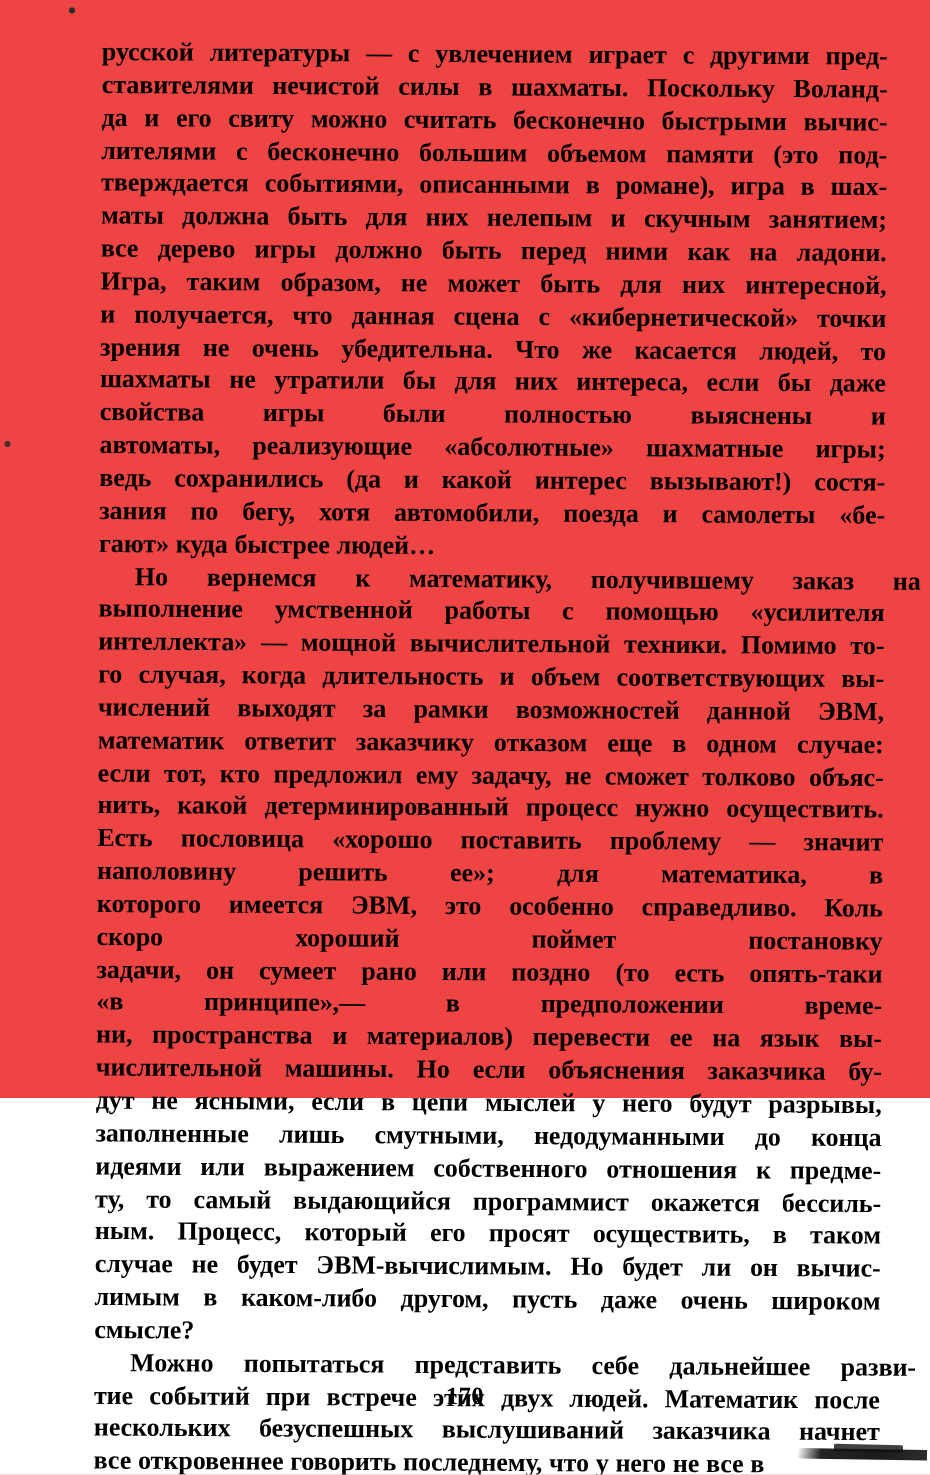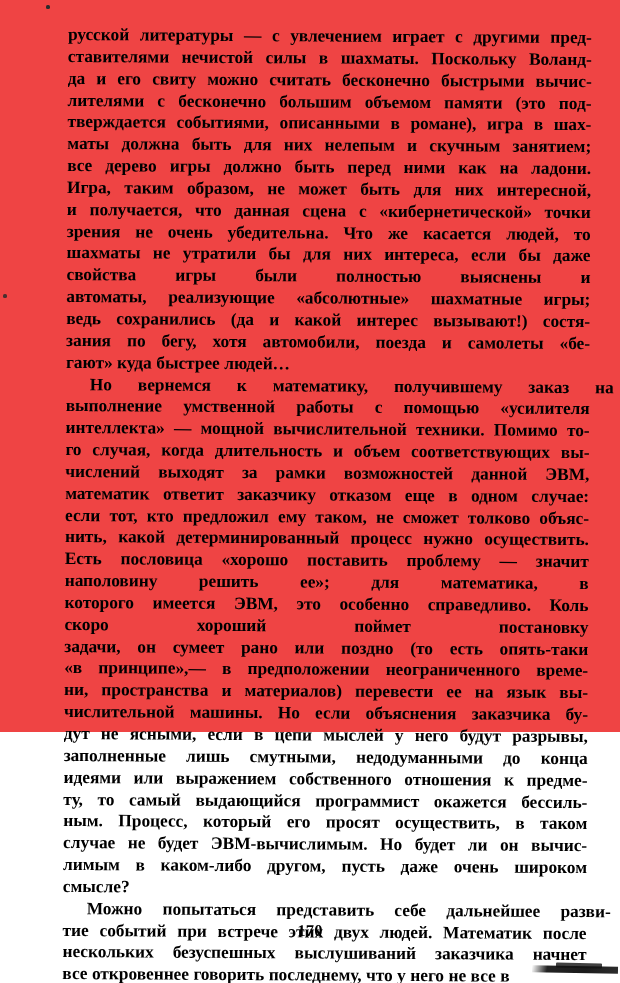--- a/index.html
+++ b/index.html
@@ -131,28 +131,28 @@
         <div class="jline j-between"><span class="w">зания</span><span class="w">по</span><span class="w">бегу,</span><span class="w">хотя</span><span class="w">автомобили,</span><span class="w">поезда</span><span class="w">и</span><span class="w">самолеты</span><span class="w">«бе-</span></div>
         <div class="jline j-start"><span class="w">гают» куда быстрее людей…</span></div>
       </div>
       <div class="para">
         <div class="jline j-between indented"><span class="w">Но</span><span class="w">вернемся</span><span class="w">к</span><span class="w">математику,</span><span class="w">получившему</span><span class="w">заказ</span><span class="w">на</span></div>
         <div class="jline j-between"><span class="w">выполнение</span><span class="w">умственной</span><span class="w">работы</span><span class="w">с</span><span class="w">помощью</span><span class="w">«усилителя</span></div>
         <div class="jline j-between"><span class="w">интеллекта»</span><span class="w">—</span><span class="w">мощной</span><span class="w">вычислительной</span><span class="w">техники.</span><span class="w">Помимо</span><span class="w">то-</span></div>
         <div class="jline j-between"><span class="w">го</span><span class="w">случая,</span><span class="w">когда</span><span class="w">длительность</span><span class="w">и</span><span class="w">объем</span><span class="w">соответствующих</span><span class="w">вы-</span></div>
         <div class="jline j-between"><span class="w">числений</span><span class="w">выходят</span><span class="w">за</span><span class="w">рамки</span><span class="w">возможностей</span><span class="w">данной</span><span class="w">ЭВМ,</span></div>
         <div class="jline j-between"><span class="w">математик</span><span class="w">ответит</span><span class="w">заказчику</span><span class="w">отказом</span><span class="w">еще</span><span class="w">в</span><span class="w">одном</span><span class="w">случае:</span></div>
-        <div class="jline j-between"><span class="w">если</span><span class="w">тот,</span><span class="w">кто</span><span class="w">предложил</span><span class="w">ему</span><span class="w">таком,</span><span class="w">не</span><span class="w">сможет</span><span class="w">толково</span><span class="w">объяс-</span></div>
+        <div class="jline j-between"><span class="w">если</span><span class="w">тот,</span><span class="w">кто</span><span class="w">предложил</span><span class="w">ему</span><span class="w">задачу,</span><span class="w">не</span><span class="w">сможет</span><span class="w">толково</span><span class="w">объяс-</span></div>
         <div class="jline j-between"><span class="w">нить,</span><span class="w">какой</span><span class="w">детерминированный</span><span class="w">процесс</span><span class="w">нужно</span><span class="w">осуществить.</span></div>
         <div class="jline j-between"><span class="w">Есть</span><span class="w">пословица</span><span class="w">«хорошо</span><span class="w">поставить</span><span class="w">проблему</span><span class="w">—</span><span class="w">значит</span></div>
         <div class="jline j-between"><span class="w">наполовину</span><span class="w">решить</span><span class="w">ее»;</span><span class="w">для</span><span class="w">математика,</span><span class="w">в</span></div>
         <div class="jline j-between"><span class="w">которого</span><span class="w">имеется</span><span class="w">ЭВМ,</span><span class="w">это</span><span class="w">особенно</span><span class="w">справедливо.</span><span class="w">Коль</span></div>
         <div class="jline j-between"><span class="w">скоро</span><span class="w">хороший</span><span class="w">поймет</span><span class="w">постановку</span></div>
         <div class="jline j-between"><span class="w">задачи,</span><span class="w">он</span><span class="w">сумеет</span><span class="w">рано</span><span class="w">или</span><span class="w">поздно</span><span class="w">(то</span><span class="w">есть</span><span class="w">опять-таки</span></div>
-        <div class="jline j-between"><span class="w">«в</span><span class="w">принципе»,—</span><span class="w">в</span><span class="w">предположении</span><span class="w">неограниченного</span><span class="w">време-</span></div>
+        <div class="jline j-between"><span class="w">«в</span><span class="w">принципе»,—</span><span class="w">в</span><span class="w">предположении</span><span class="w">време-</span></div>
         <div class="jline j-between"><span class="w">ни,</span><span class="w">пространства</span><span class="w">и</span><span class="w">материалов)</span><span class="w">перевести</span><span class="w">ее</span><span class="w">на</span><span class="w">язык</span><span class="w">вы-</span></div>
         <div class="jline j-between"><span class="w">числительной</span><span class="w">машины.</span><span class="w">Но</span><span class="w">если</span><span class="w">объяснения</span><span class="w">заказчика</span><span class="w">бу-</span></div>
         <div class="jline j-between"><span class="w">дут</span><span class="w">не</span><span class="w">ясными,</span><span class="w">если</span><span class="w">в</span><span class="w">цепи</span><span class="w">мыслей</span><span class="w">у</span><span class="w">него</span><span class="w">будут</span><span class="w">разрывы,</span></div>
         <div class="jline j-between"><span class="w">заполненные</span><span class="w">лишь</span><span class="w">смутными,</span><span class="w">недодуманными</span><span class="w">до</span><span class="w">конца</span></div>
         <div class="jline j-between"><span class="w">идеями</span><span class="w">или</span><span class="w">выражением</span><span class="w">собственного</span><span class="w">отношения</span><span class="w">к</span><span class="w">предме-</span></div>
         <div class="jline j-between"><span class="w">ту,</span><span class="w">то</span><span class="w">самый</span><span class="w">выдающийся</span><span class="w">программист</span><span class="w">окажется</span><span class="w">бессиль-</span></div>
         <div class="jline j-between"><span class="w">ным.</span><span class="w">Процесс,</span><span class="w">который</span><span class="w">его</span><span class="w">просят</span><span class="w">осуществить,</span><span class="w">в</span><span class="w">таком</span></div>
         <div class="jline j-between"><span class="w">случае</span><span class="w">не</span><span class="w">будет</span><span class="w">ЭВМ-вычислимым.</span><span class="w">Но</span><span class="w">будет</span><span class="w">ли</span><span class="w">он</span><span class="w">вычис-</span></div>
         <div class="jline j-between"><span class="w">лимым</span><span class="w">в</span><span class="w">каком-либо</span><span class="w">другом,</span><span class="w">пусть</span><span class="w">даже</span><span class="w">очень</span><span class="w">широком</span></div>
         <div class="jline j-start"><span class="w">смысле?</span></div>

